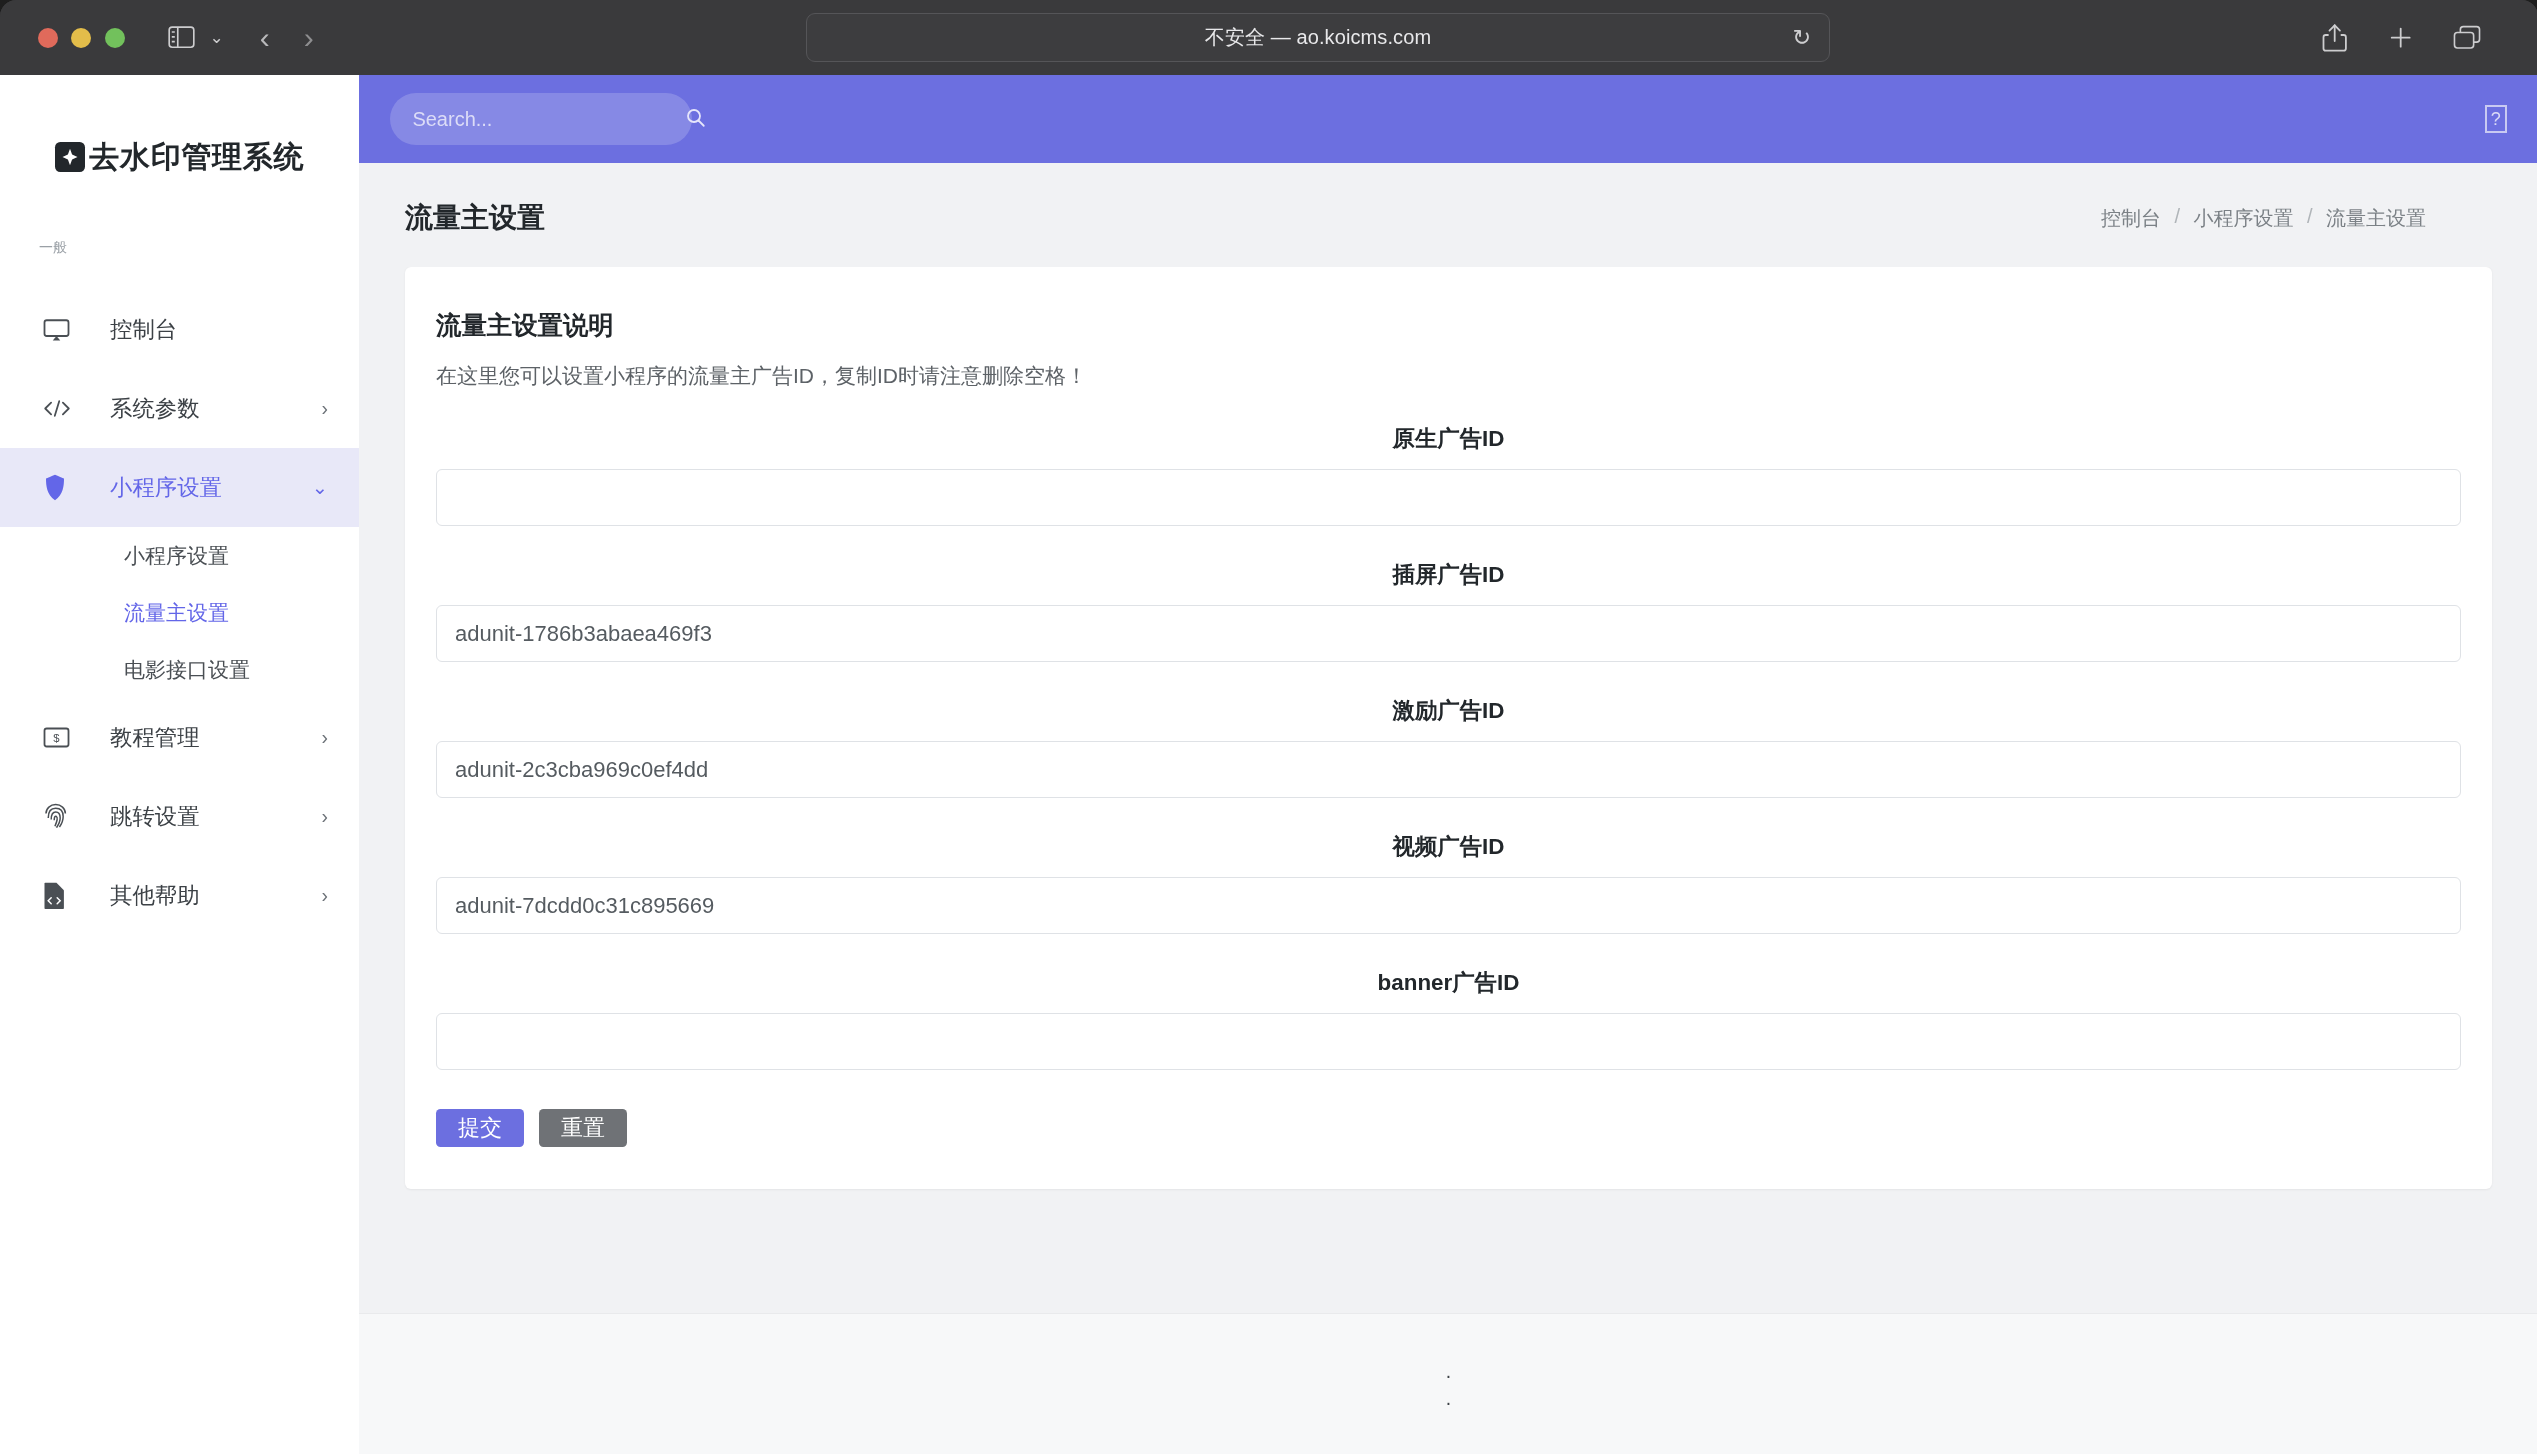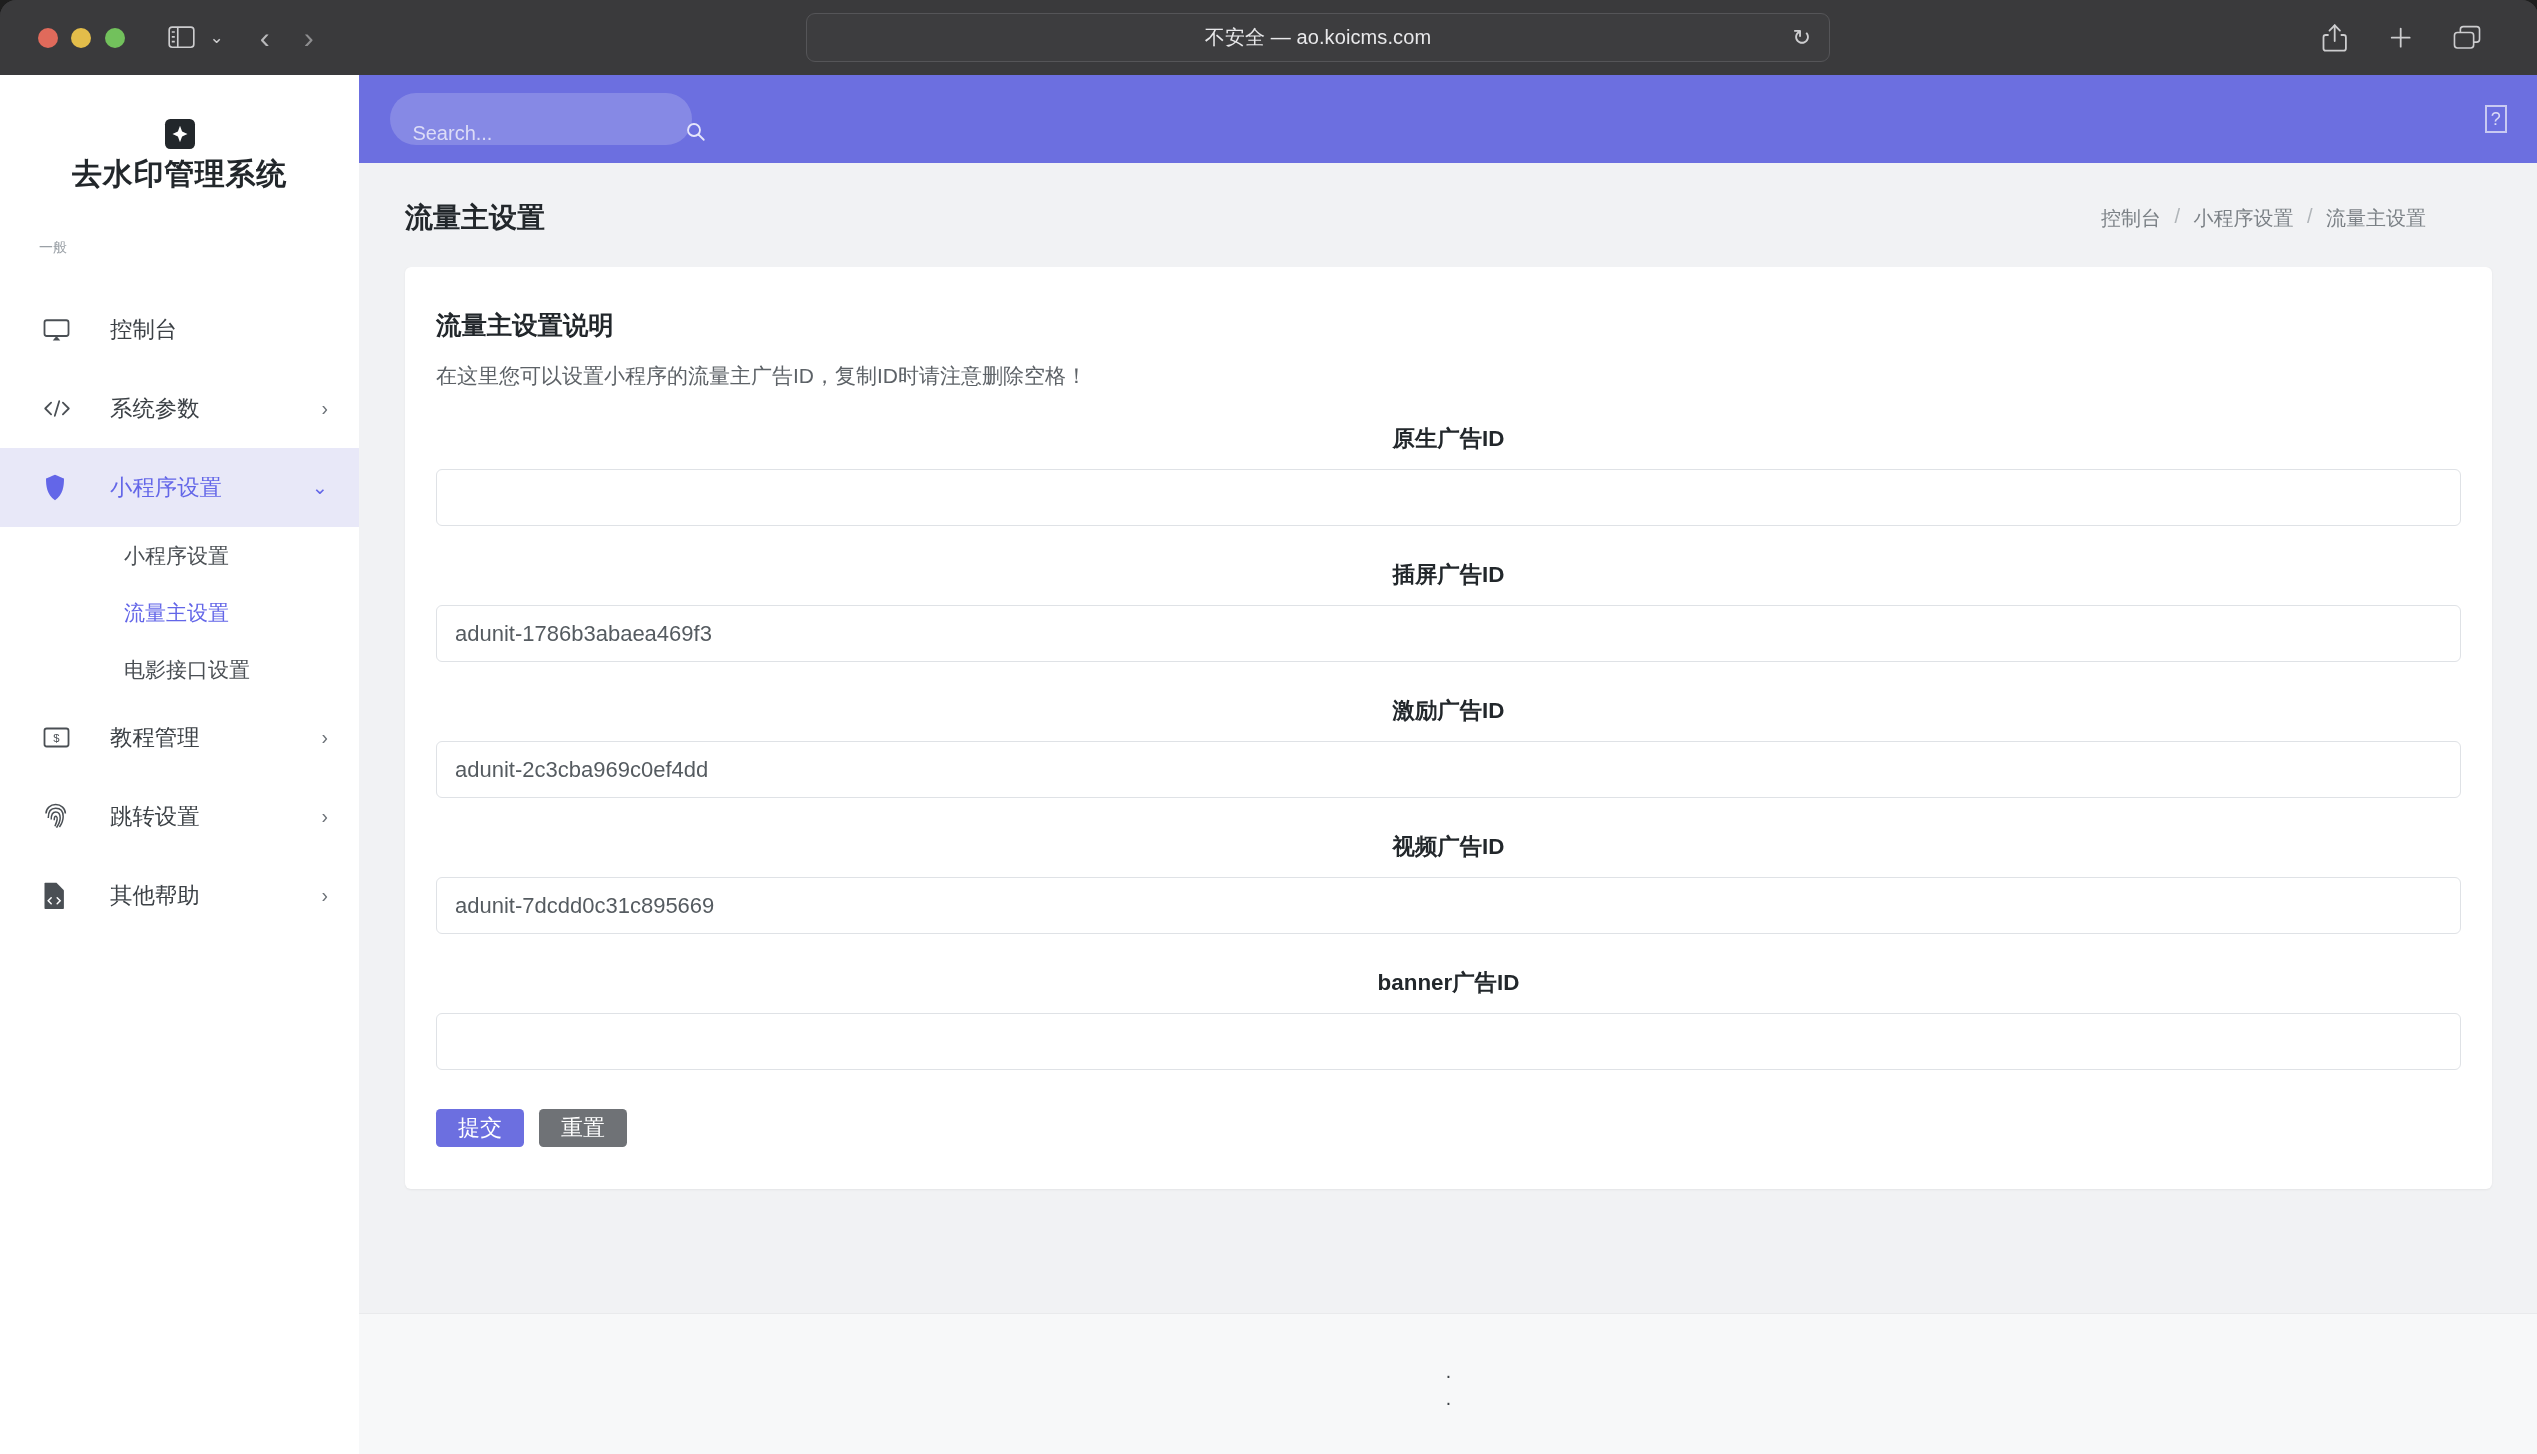--- a/index.html
+++ b/index.html
@@ -77,21 +77,20 @@
     width: 359px; height: 100%;
     background: #ffffff;
     flex-shrink: 0;
     position: relative;
   }
   .brand {
     display: flex; align-items: center; justify-content: center;
     gap: 4.5px;
     padding: 52px 0 0 0;
     height: 112px;
-    flex-direction: column;
   }
   .brand-badge {
     width: 30px; height: 30px;
     background: #22272b;
     border-radius: 5.2px;
     display: flex; align-items: center; justify-content: center;
     color: #fff; flex-shrink: 0;
   }
   .brand-text {
     font-size: 30px; font-weight: 700; color: #22272b; letter-spacing: 0.7px;
@@ -143,21 +142,21 @@
     height: 88px;
     background: #6c6fe0;
     display: flex; align-items: center;
     padding: 0 31px 0 31px;
     flex-shrink: 0;
   }
   .search-box {
     width: 302px; height: 52px;
     background: rgba(255,255,255,0.18);
     border-radius: 26px;
-    display: flex; align-items: flex-end;
+    display: flex; align-items: center;
     padding: 0 19.4px 0 22.4px;
     gap: 7.5px;
   }
   .search-input {
     flex: 1;
     background: transparent; border: none; outline: none;
     color: #ffffff; font-size: 20px;
     font-family: "Liberation Sans", sans-serif;
   }
   .search-input::placeholder { color: #dcdcf7; }

